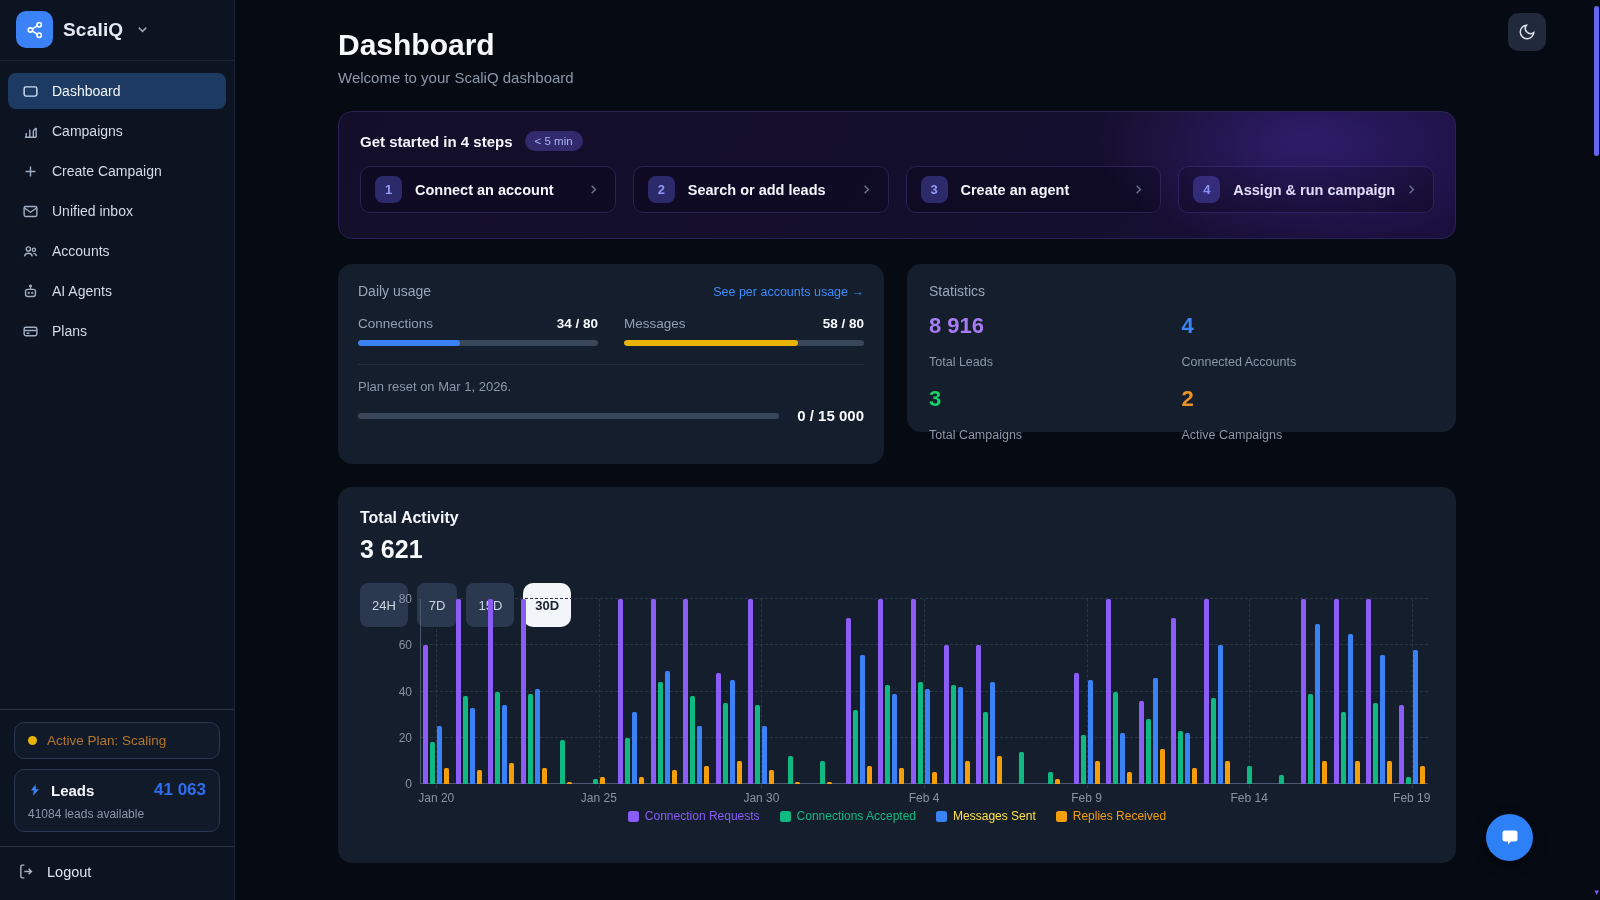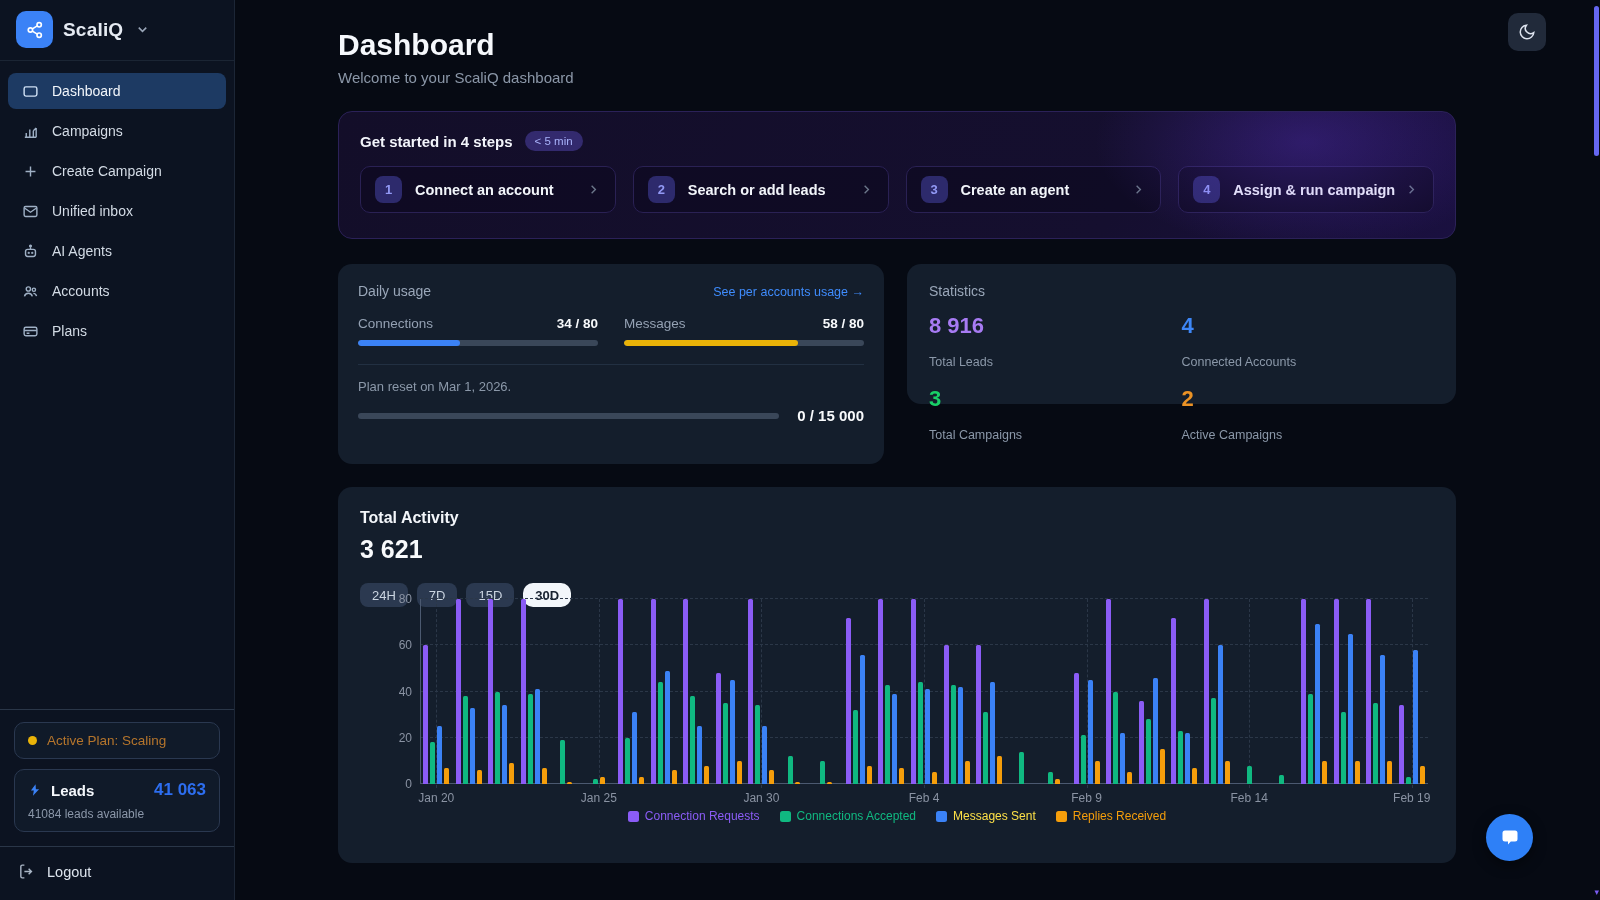--- a/index.html
+++ b/index.html
@@ -74,32 +74,32 @@
   .track { height:6px; border-radius:3px; background:#3a4759; margin-top:9px; overflow:hidden; }
   .fill { height:100%; border-radius:3px; }
   .fill-blue { background:#3b82f6; }
   .fill-yellow { background:#eab308; }
   .usage-hr { border:none; border-top:1px solid #223042; margin-top:18px; }
   .reset-text { margin-top:14px; font-size:13px; color:#8b98a9; }
   .monthly-row { display:flex; align-items:center; gap:18px; margin-top:13px; }
   .monthly-row .track { flex:1; margin-top:0; }
   .monthly-value { font-size:15px; font-weight:bold; color:#f8fafc; }
 
-  .stats-card { flex:1; height:140px; padding:19px 22px; }
+  .stats-card { flex:1; height:168px; padding:19px 22px; }
   .stats-grid { display:grid; grid-template-columns:1fr 1fr; row-gap:17px; margin-top:14px; }
   .stat-value { font-size:22px; font-weight:bold; line-height:26px; }
   .stat-label { margin-top:16px; font-size:12.5px; color:#8b98a9; }
 
   
   .activity-card { margin-top:23px; height:376px; padding:22px; position:relative; }
   .act-head { display:flex; justify-content:flex-end;flex-direction:column; }
   .act-title { font-size:16px; font-weight:bold; color:#f3f6fa; }
   .act-total { margin-top:8px; font-size:25px; font-weight:bold; color:#f8fafc; }
   .range-group { display:flex; gap:9px; margin-top:19px; }
-  .range-btn { height:24px; padding:0 12px; border:none; border-radius:8px; background:#2b3950;
+  .range-btn { height:44px; padding:0 12px; border:none; border-radius:8px; background:#2b3950;
     color:#cbd5e1; font-size:13px; font-family:inherit; cursor:pointer; }
   .range-btn.active { background:#f2f6fa; color:#17212f; font-weight:bold;border-radius:10px; }
 
   .chart-plot { position:absolute; left:82px; right:28px; top:112px; height:185px; }
   .gl-h { position:absolute; left:0; right:0; border-top:1px dashed #2b3748; }
   .gl-h.base { border-top:1px solid #4b5970; }
   .gl-v { position:absolute; top:0; height:calc(100% + 4px); border-left:1px dashed #2b3748; }
   .y-axis-line { position:absolute; left:0; top:0; bottom:0; border-left:1px solid #4b5970; }
   .ylab { position:absolute; right:calc(100% + 8px); font-size:12px; color:#8a93a3; }
   .xlab { position:absolute; top:calc(100% + 7px); transform:translateX(-50%); font-size:12px; color:#8a93a3; white-space:nowrap; }
@@ -171,38 +171,38 @@
           <svg width="17" height="17" viewBox="0 0 24 24" fill="none" stroke="currentColor" stroke-width="2">
             <rect x="3" y="5" width="18" height="14" rx="2"></rect>
             <path d="M3.5 7l8.5 6 8.5-6"></path>
           </svg>
         </span>
       <span>Unified inbox</span>
     </div>
     <div class="nav-item">
       <span class="ni">
           <svg width="17" height="17" viewBox="0 0 24 24" fill="none" stroke="currentColor" stroke-width="2">
+            <circle cx="9" cy="8.5" r="3"></circle>
+            <path d="M3.5 19c.6-3 2.8-4.5 5.5-4.5s4.9 1.5 5.5 4.5"></path>
+            <circle cx="16.8" cy="9.5" r="2.3"></circle>
+            <path d="M16 14.7c2.4.1 4 1.5 4.5 3.8"></path>
+          </svg>
+        </span>
+      <span>Accounts</span>
+    </div>
+    <div class="nav-item">
+      <span class="ni">
+          <svg width="17" height="17" viewBox="0 0 24 24" fill="none" stroke="currentColor" stroke-width="2">
             <rect x="5" y="9" width="14" height="10" rx="3"></rect>
             <path d="M12 9V5.5M12 5.5a1.2 1.2 0 1 0-.01 0z"></path>
             <circle cx="9.5" cy="14" r="0.6" fill="currentColor"></circle>
             <circle cx="14.5" cy="14" r="0.6" fill="currentColor"></circle>
           </svg>
         </span>
       <span>AI Agents</span>
-    </div>
-    <div class="nav-item">
-      <span class="ni">
-          <svg width="17" height="17" viewBox="0 0 24 24" fill="none" stroke="currentColor" stroke-width="2">
-            <circle cx="9" cy="8.5" r="3"></circle>
-            <path d="M3.5 19c.6-3 2.8-4.5 5.5-4.5s4.9 1.5 5.5 4.5"></path>
-            <circle cx="16.8" cy="9.5" r="2.3"></circle>
-            <path d="M16 14.7c2.4.1 4 1.5 4.5 3.8"></path>
-          </svg>
-        </span>
-      <span>Accounts</span>
     </div>
     <div class="nav-item">
       <span class="ni">
           <svg width="17" height="17" viewBox="0 0 24 24" fill="none" stroke="currentColor" stroke-width="2">
             <rect x="3" y="6" width="18" height="12" rx="2.5"></rect>
             <path d="M3 10.5h18M6.5 14.5h4"></path>
           </svg>
         </span>
       <span>Plans</span>
     </div>

